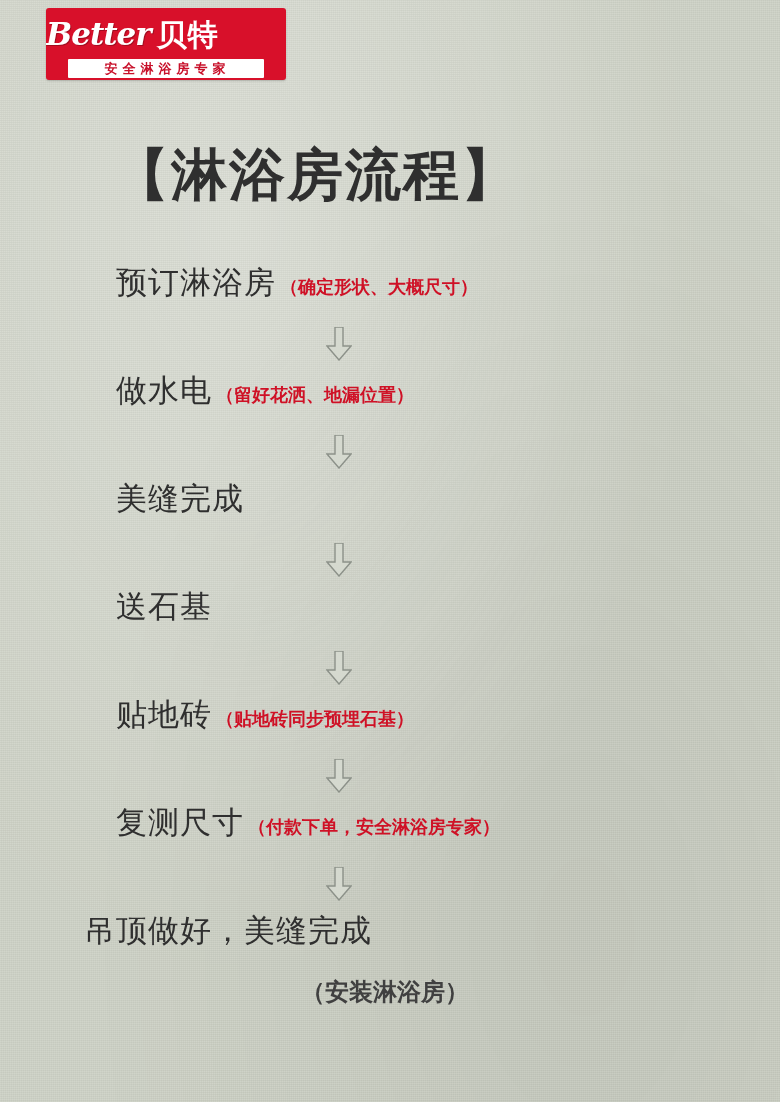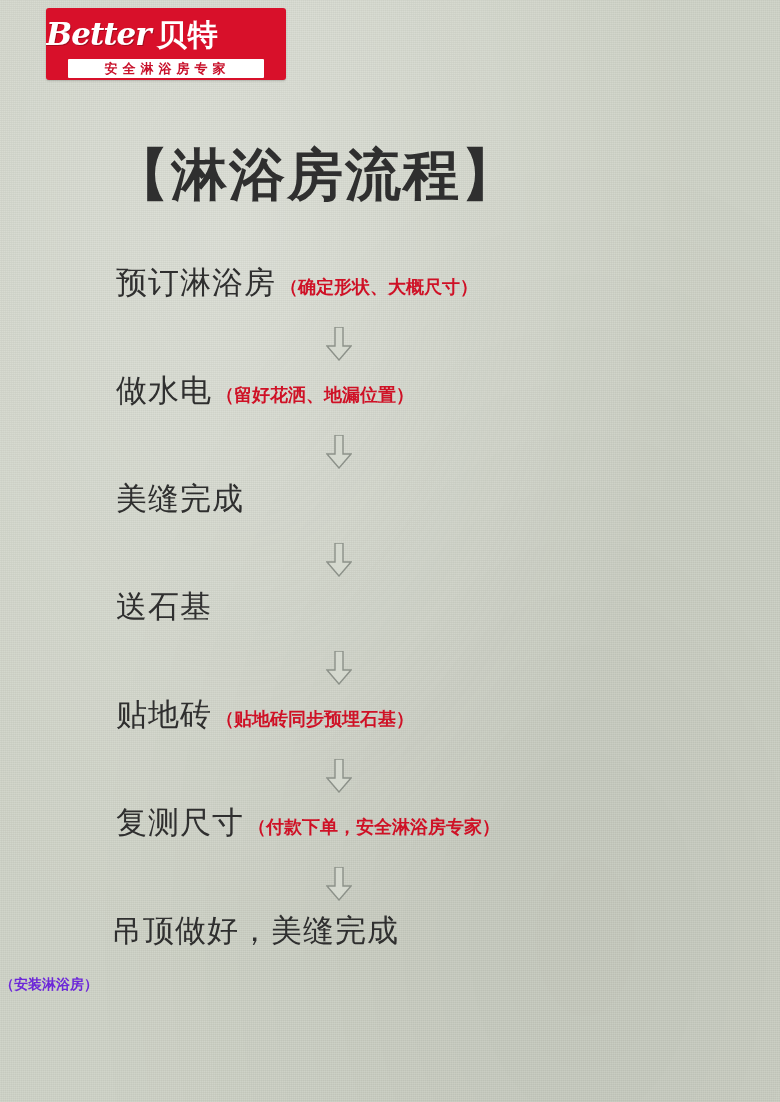--- a/index.html
+++ b/index.html
@@ -116,26 +116,26 @@
     letter-spacing: 1px;
     white-space: nowrap;
   }
   .step-note {
     font-size: 18px;
     color: #cf1126;
     font-weight: 700;
     margin-left: 4px;
     white-space: nowrap;
   }
-  .step.last { padding-left: 111px; }
+  .step.last { padding-left: 84px; }
   .step.last .step-main { font-size: 31px; }
   .sub-note {
-    text-align: left;
-    font-size: 14px;
-    color: #6d28d9;
+    text-align: center;
+    font-size: 24px;
+    color: #404040;
     font-weight: 700;
     margin-top: 10px;
     padding-right: 10px;
   }
   .arrow-wrap {
     height: 52px;
     display: flex;
     align-items: center;
     justify-content: flex-start;
     padding-left: 326px;

